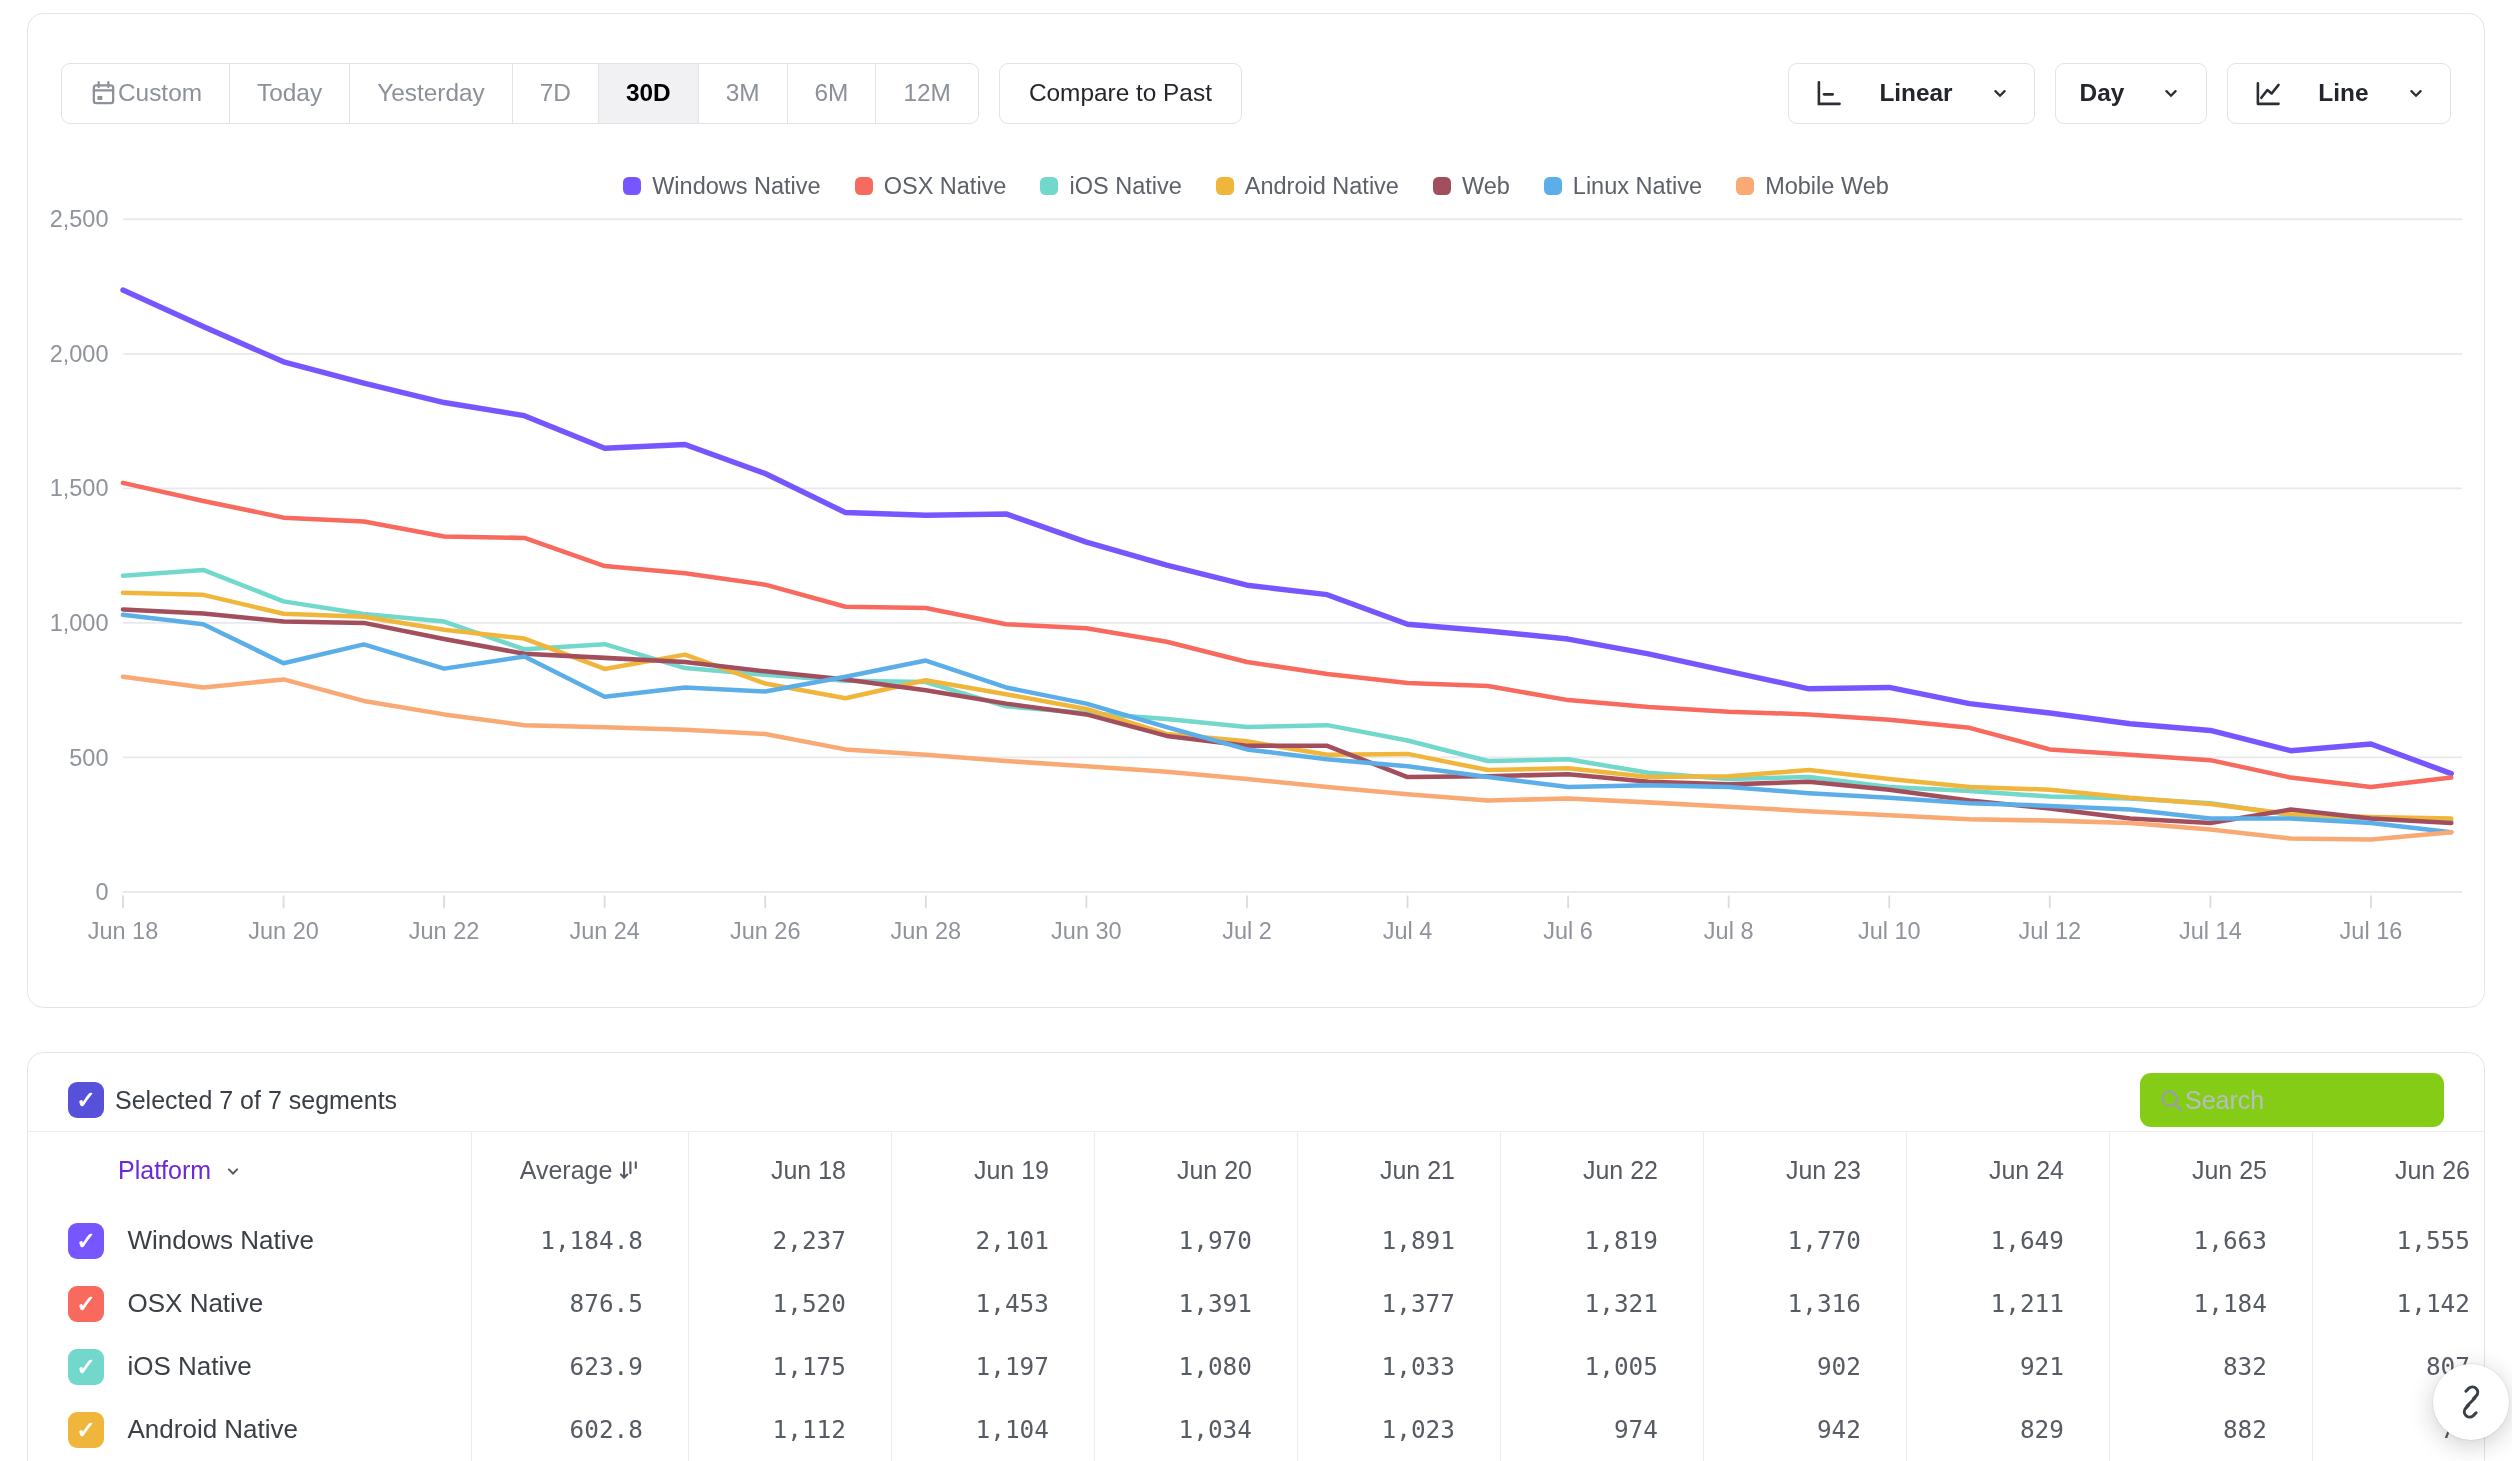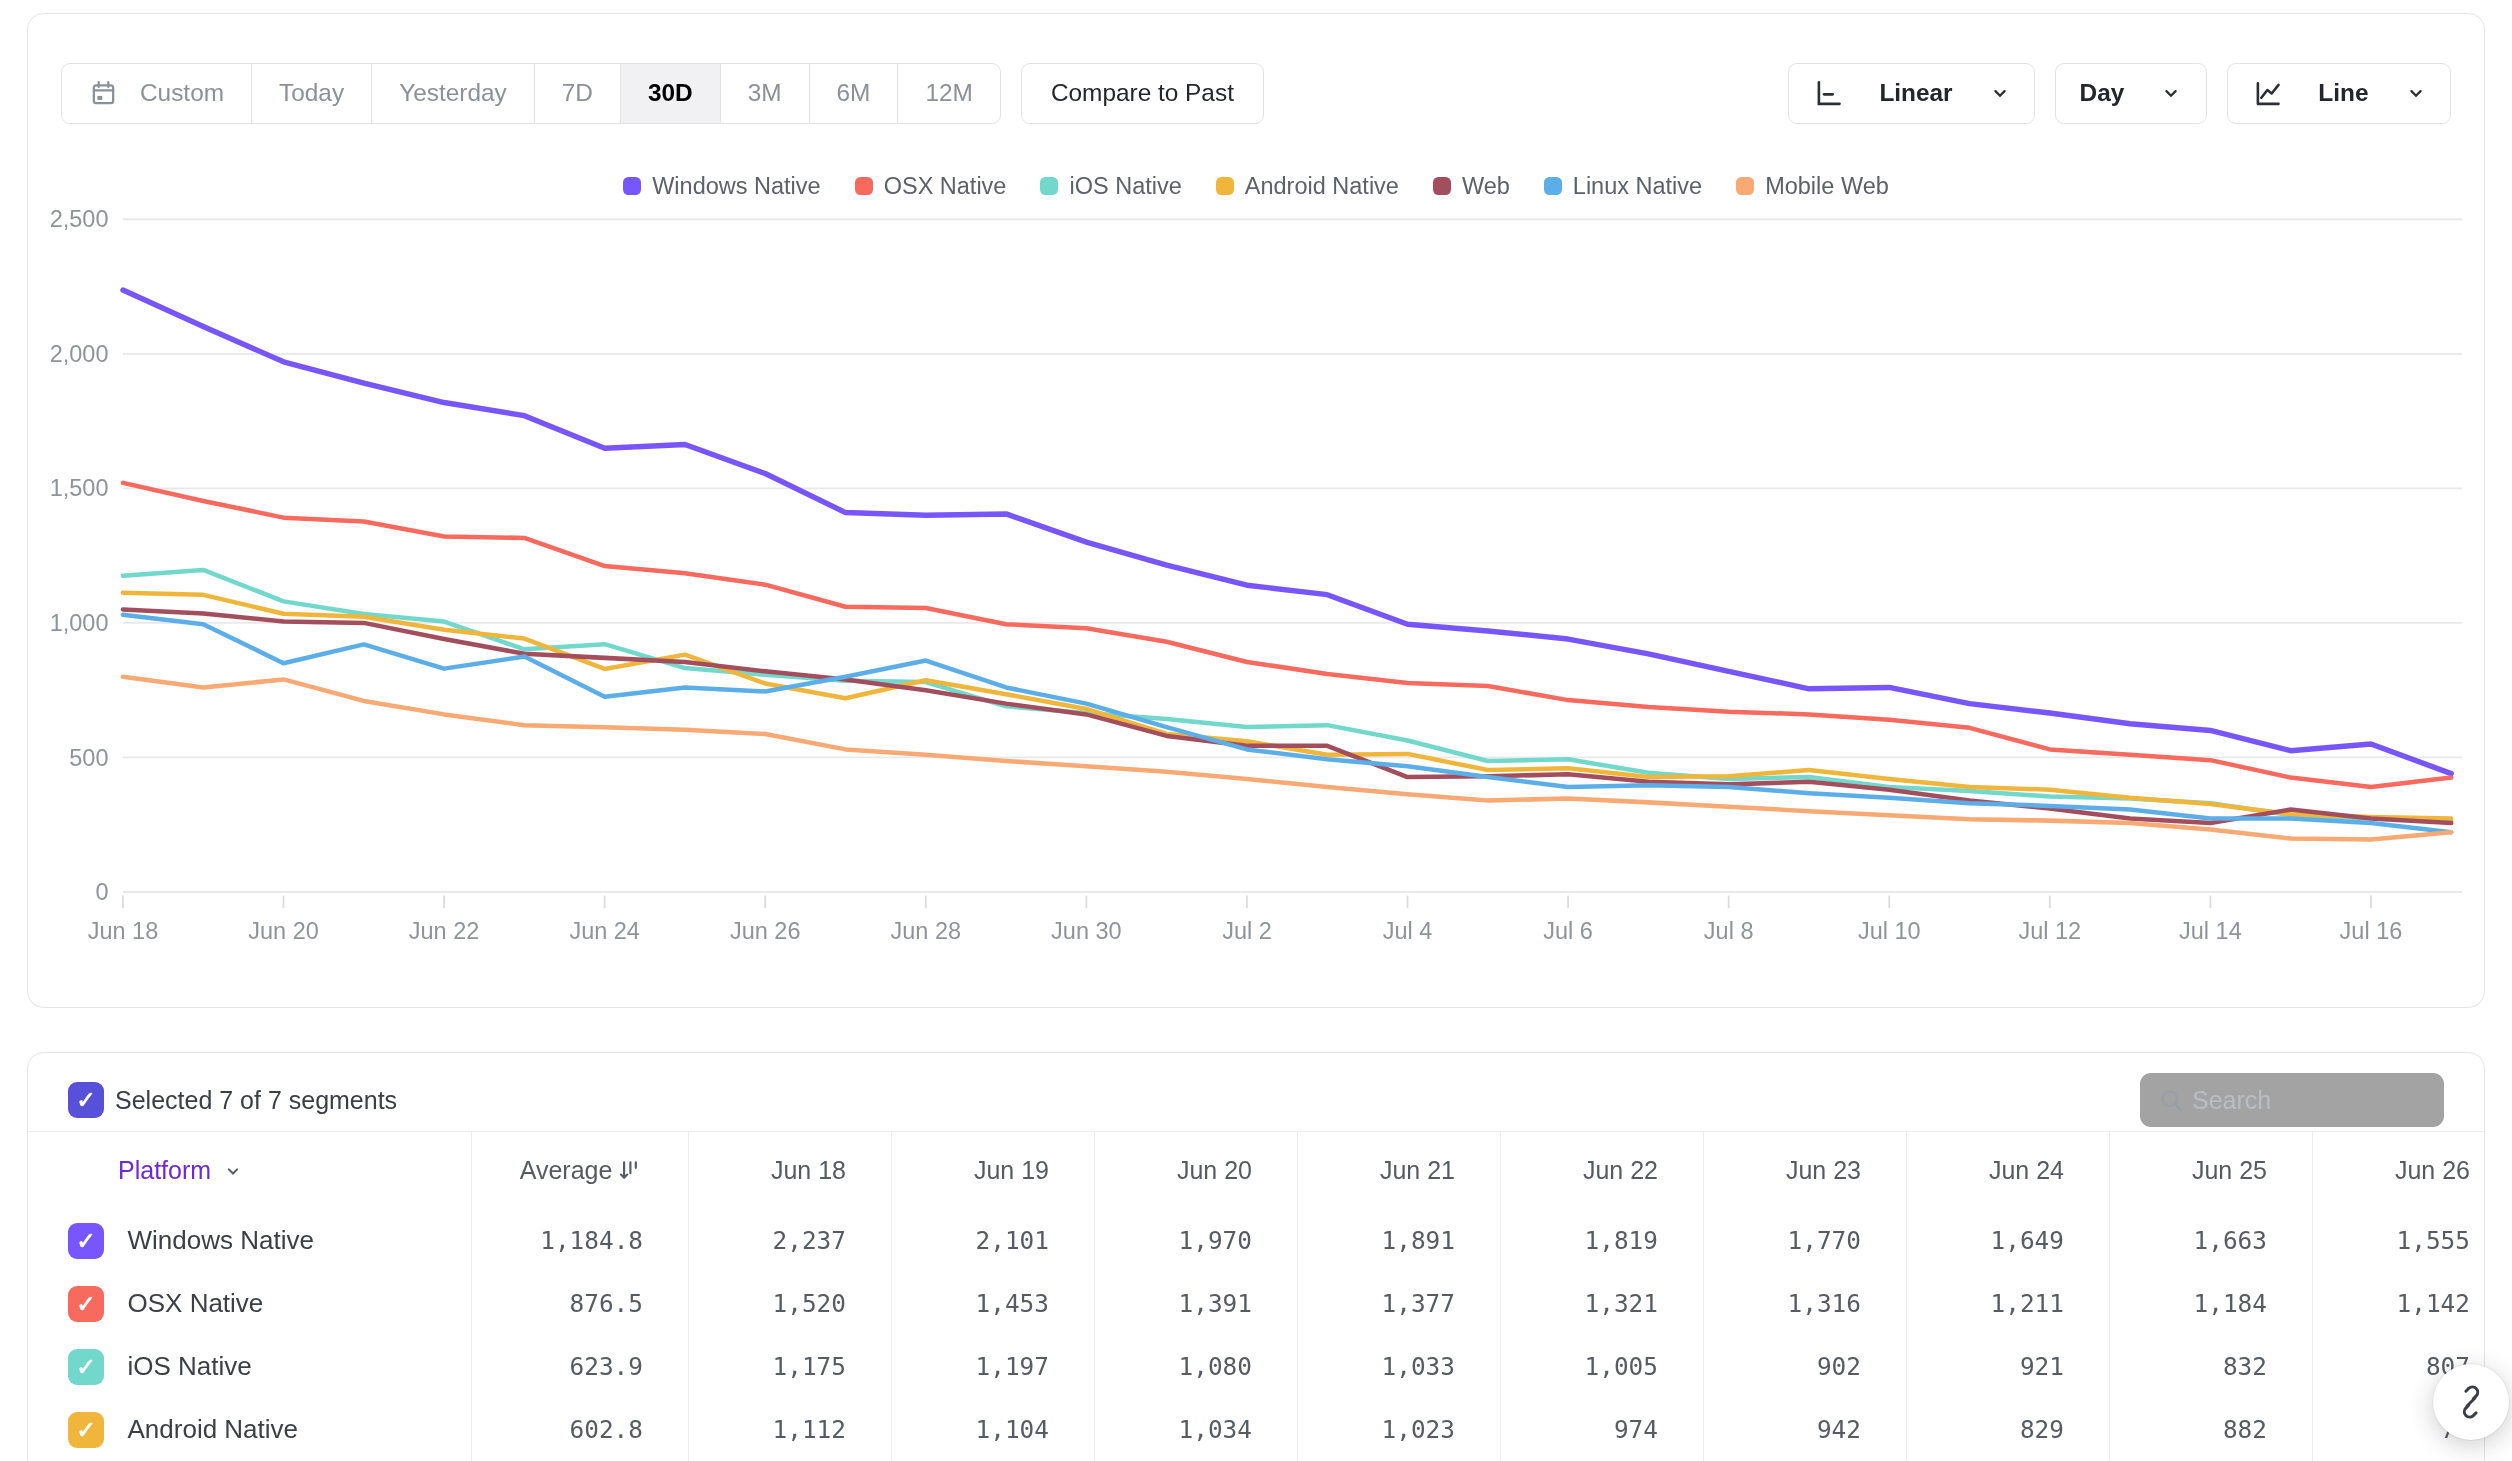--- a/index.html
+++ b/index.html
@@ -5,21 +5,21 @@
   * { margin:0; padding:0; box-sizing:border-box; }
   html,body { width:2512px; height:1461px; overflow:hidden; background:#fff;
     font-family:"Liberation Sans", sans-serif; }
   .card { position:absolute; background:#fff; border:1.8px solid #e4e4e7; border-radius:16.3px; }
   #chart-card { left:27px; top:12.7px; width:2458px; height:995px; }
   #table-card { left:27px; top:1052px; width:2458px; height:597px; overflow:hidden; }
 
   
   .toolbar { position:absolute; left:33px; right:33px; top:49px; height:61px; display:flex; align-items:stretch; }
   .seg { display:flex; border:1.8px solid #e3e3e6; border-radius:9px; overflow:hidden; }
-  .seg-item { display:flex; align-items:center; gap:22px; padding:0 27px; font-size:24.4px; color:#8b909a; border-left:1.8px solid #e3e3e6; white-space:nowrap; }
+  .seg-item { display:flex; align-items:center; gap:0; padding:0 27px; font-size:24.4px; color:#8b909a; border-left:1.8px solid #e3e3e6; white-space:nowrap; }
   .seg-item:first-child { border-left:none; }
   .seg-item.active { background:#f1f1f3; color:#000000; font-weight:700; }
   .btn { display:flex; align-items:center; gap:12.7px; border:1.8px solid #e3e3e6; border-radius:9px; padding:0 29px; font-size:24.4px; color:#23262c; font-weight:500; background:#fff; white-space:nowrap; }
   #compare-btn { margin-left:20px;align-items:center; }
   .toolbar-right { margin-left:auto; display:flex; gap:20px; }
   .toolbar-right .btn { font-weight:600; padding:0 23.5px;gap:36px; }
   .icon { display:inline-flex; }
 
   
   .legend { position:absolute; top:159px; left:0; right:0; display:flex; justify-content:center; align-items:center; gap:34px; }
@@ -27,21 +27,21 @@
   .legend-chip { width:18px; height:18px; border-radius:5.4px; }
 
   #chart-svg { position:absolute; left:0; top:0; }
   .ax { font-size:26px; fill:#8f939c; font-family:"Liberation Sans", sans-serif; }
 
   
   .table-top { position:absolute; left:40px; right:40px; top:18px; height:58px; display:flex; align-items:center; }
   .checkbox { width:36px; height:36px; border-radius:9px; display:flex; align-items:center; justify-content:center; color:#fff; font-size:23.5px; font-weight:700; flex:0 0 auto; }
   #master-checkbox { background:#5750d9; }
   .selected-text { margin-left:11px; font-size:25px; color:#3a3e45; }
-  .search { margin-left:auto; width:304px; height:54px; background:#a3a3a3; border-radius:11px; display:flex; align-items:center; padding:0 18px; gap:7px; }
+  .search { margin-left:auto; width:304px; height:54px; background:#84cc16; border-radius:11px; display:flex; align-items:center; padding:0 18px; gap:0; }
   .search input { border:none; background:transparent; outline:none; font-size:25px; color:#3a3e45; width:100%; font-family:inherit; }
   .search input::placeholder { color:#b9bdc4; }
 
   .grid { position:absolute; top:78px; left:0; width:2483px; display:grid; grid-template-columns:443px 217px repeat(9, 203px); }
   .hcell { height:78px; display:flex; align-items:center; font-size:25px; color:#565b63; font-weight:500; border-top:1.8px solid #ededf0; }
   .hcell.plat { padding-left:90px; gap:12px; color:#6d28d9; }
   .num { justify-content:flex-end; padding-right:45px; border-left:1.8px solid #ededf0; }
   .cell { height:63px; display:flex; align-items:center; font-size:25px; color:#575c64; }
   .cell.num { font-family:"DejaVu Sans Mono", monospace; font-size:24.4px; }
   .plat-cell { padding-left:40px; gap:23.5px; font-size:26px; color:#3b3f46; }

